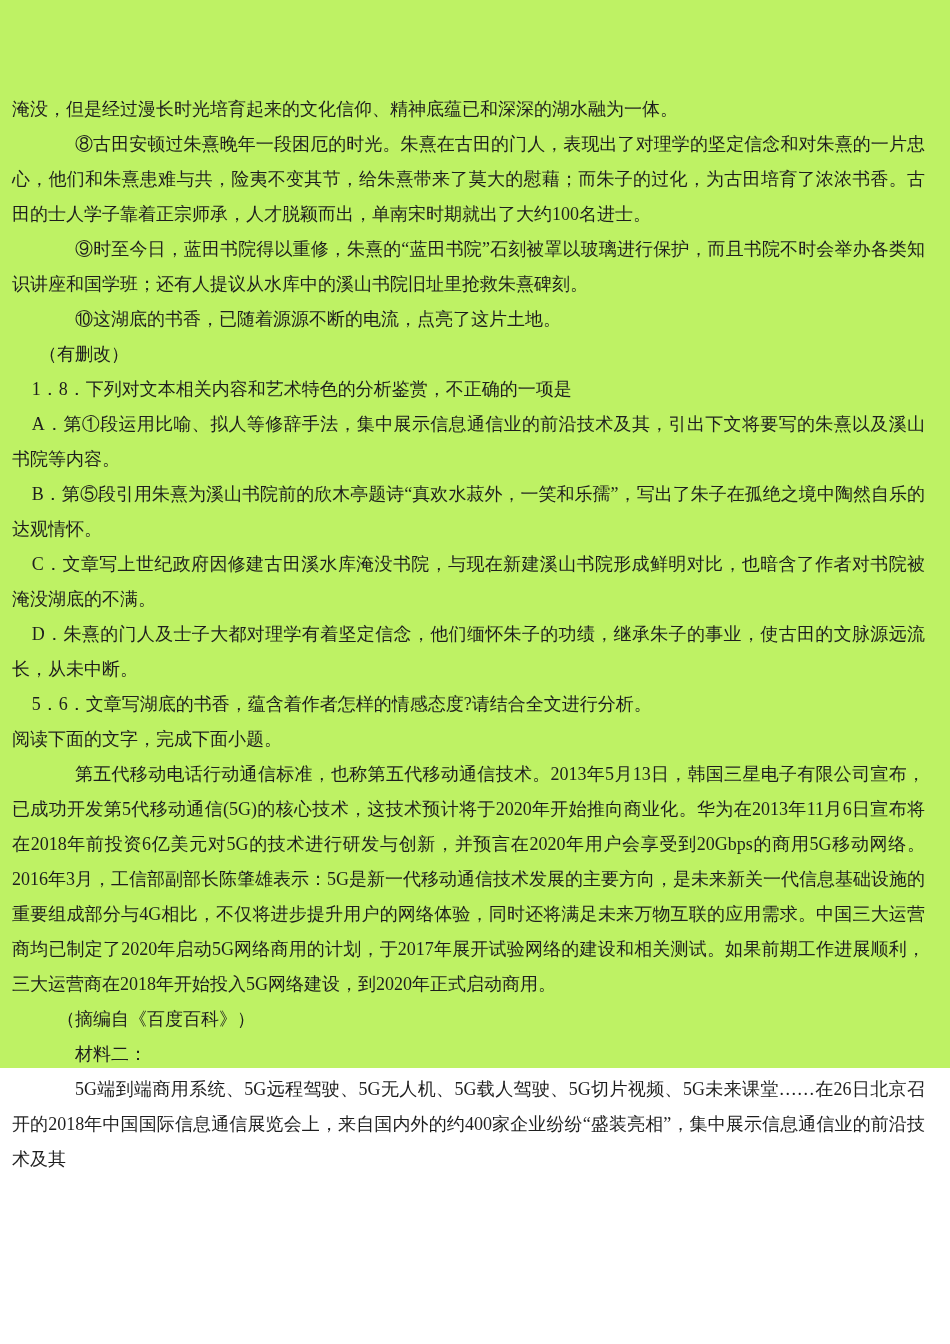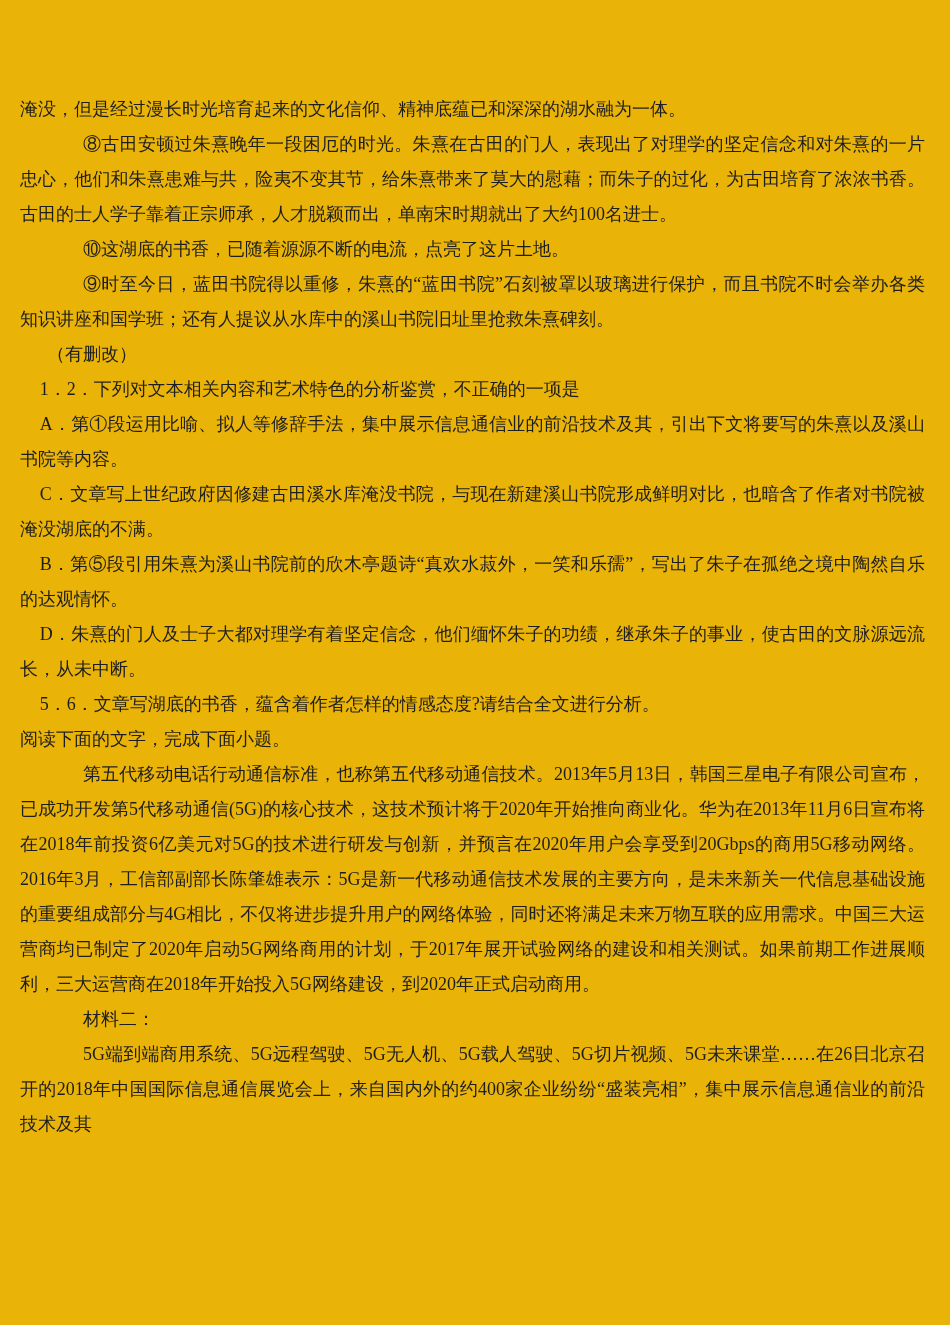--- a/index.html
+++ b/index.html
@@ -8,23 +8,23 @@
     background: #ffffff;
   }
   body {
     width: 950px;
     height: 1344px;
     overflow: hidden;
   }
   .page {
     box-sizing: border-box;
     width: 950px;
-    height: 1325px;
-    padding: 92px 25px 0 20px;
-    background: #eab308;
+    height: 1068px;
+    padding: 92px 25px 0 12px;
+    background: #bef264;
     color: #1e1e1e;
     font-family: "Liberation Serif", "DejaVu Serif", serif;
     font-size: 18px;
     line-height: 35px;
     text-align: justify;
   }
   .page p {
     margin: 0;
     padding: 0;
   }
@@ -33,26 +33,27 @@
   .b-para  { text-indent: 3.5em; }
   .b-cite1 { text-indent: 1.5em; }
   .b-cite2 { text-indent: 2.5em; }
 </style>
 </head>
 <body>
 
 <div class="page">
   <p class="b-flush">淹没，但是经过漫长时光培育起来的文化信仰、精神底蕴已和深深的湖水融为一体。</p>
   <p class="b-para">⑧古田安顿过朱熹晚年一段困厄的时光。朱熹在古田的门人，表现出了对理学的坚定信念和对朱熹的一片忠心，他们和朱熹患难与共，险夷不变其节，给朱熹带来了莫大的慰藉；而朱子的过化，为古田培育了浓浓书香。古田的士人学子靠着正宗师承，人才脱颖而出，单南宋时期就出了大约100名进士。</p>
+  <p class="b-para">⑨时至今日，蓝田书院得以重修，朱熹的“蓝田书院”石刻被罩以玻璃进行保护，而且书院不时会举办各类知识讲座和国学班；还有人提议从水库中的溪山书院旧址里抢救朱熹碑刻。</p>
   <p class="b-para">⑩这湖底的书香，已随着源源不断的电流，点亮了这片土地。</p>
-  <p class="b-para">⑨时至今日，蓝田书院得以重修，朱熹的“蓝田书院”石刻被罩以玻璃进行保护，而且书院不时会举办各类知识讲座和国学班；还有人提议从水库中的溪山书院旧址里抢救朱熹碑刻。</p>
   <p class="b-cite1">（有删改）</p>
-  <p class="b-q">1．2．下列对文本相关内容和艺术特色的分析鉴赏，不正确的一项是</p>
+  <p class="b-q">1．8．下列对文本相关内容和艺术特色的分析鉴赏，不正确的一项是</p>
   <p class="b-q">A．第①段运用比喻、拟人等修辞手法，集中展示信息通信业的前沿技术及其，引出下文将要写的朱熹以及溪山书院等内容。</p>
+  <p class="b-q">B．第⑤段引用朱熹为溪山书院前的欣木亭题诗“真欢水菽外，一笑和乐孺”，写出了朱子在孤绝之境中陶然自乐的达观情怀。</p>
   <p class="b-q">C．文章写上世纪政府因修建古田溪水库淹没书院，与现在新建溪山书院形成鲜明对比，也暗含了作者对书院被淹没湖底的不满。</p>
-  <p class="b-q">B．第⑤段引用朱熹为溪山书院前的欣木亭题诗“真欢水菽外，一笑和乐孺”，写出了朱子在孤绝之境中陶然自乐的达观情怀。</p>
   <p class="b-q">D．朱熹的门人及士子大都对理学有着坚定信念，他们缅怀朱子的功绩，继承朱子的事业，使古田的文脉源远流长，从未中断。</p>
   <p class="b-q">5．6．文章写湖底的书香，蕴含着作者怎样的情感态度?请结合全文进行分析。</p>
   <p class="b-flush">阅读下面的文字，完成下面小题。</p>
   <p class="b-para">第五代移动电话行动通信标准，也称第五代移动通信技术。2013年5月13日，韩国三星电子有限公司宣布，已成功开发第5代移动通信(5G)的核心技术，这技术预计将于2020年开始推向商业化。华为在2013年11月6日宣布将在2018年前投资6亿美元对5G的技术进行研发与创新，并预言在2020年用户会享受到20Gbps的商用5G移动网络。2016年3月，工信部副部长陈肇雄表示：5G是新一代移动通信技术发展的主要方向，是未来新关一代信息基础设施的重要组成部分与4G相比，不仅将进步提升用户的网络体验，同时还将满足未来万物互联的应用需求。中国三大运营商均已制定了2020年启动5G网络商用的计划，于2017年展开试验网络的建设和相关测试。如果前期工作进展顺利，三大运营商在2018年开始投入5G网络建设，到2020年正式启动商用。</p>
+  <p class="b-cite2">（摘编自《百度百科》）</p>
   <p class="b-para">材料二：</p>
   <p class="b-para">5G端到端商用系统、5G远程驾驶、5G无人机、5G载人驾驶、5G切片视频、5G未来课堂……在26日北京召开的2018年中国国际信息通信展览会上，来自国内外的约400家企业纷纷“盛装亮相”，集中展示信息通信业的前沿技术及其</p>
 </div>
 
 </body></html>

